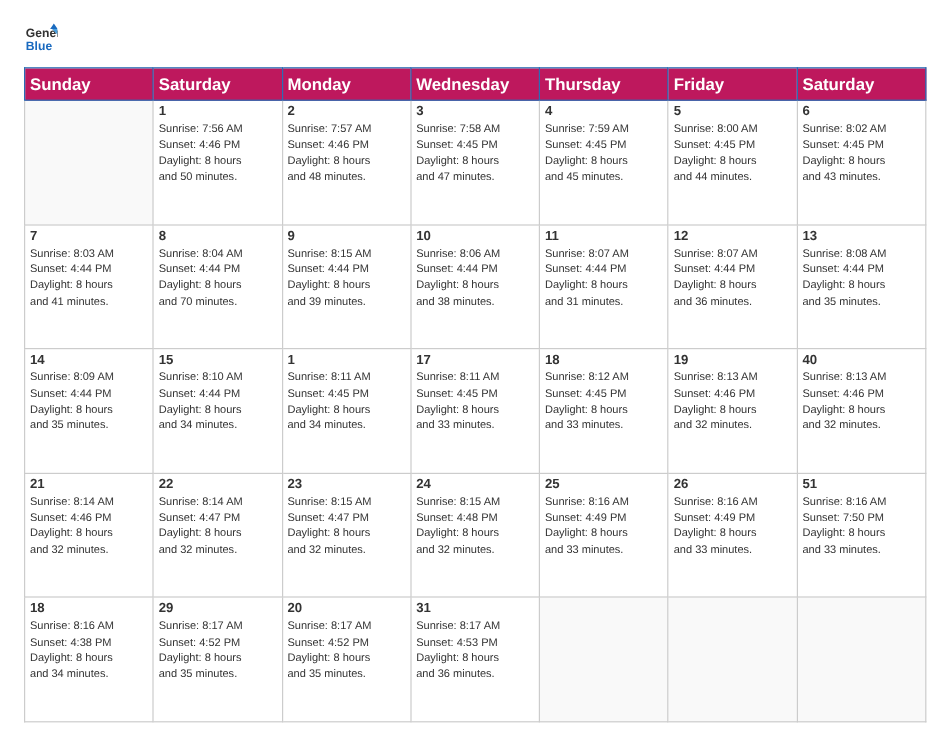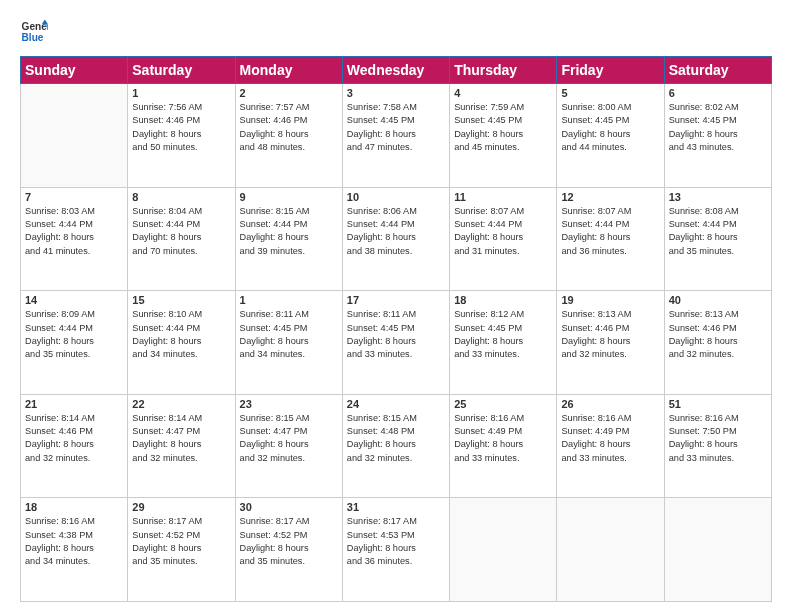--- a/index.html
+++ b/index.html
@@ -322,21 +322,21 @@
             <div class="cell-line">and 34 minutes.</div>
           </td>
           <td>
             <div class="day-number">29</div>
             <div class="cell-line">Sunrise: 8:17 AM</div>
             <div class="cell-line">Sunset: 4:52 PM</div>
             <div class="cell-line">Daylight: 8 hours</div>
             <div class="cell-line">and 35 minutes.</div>
           </td>
           <td>
-            <div class="day-number">30</div>
+            <div class="day-number">20</div>
             <div class="cell-line">Sunrise: 8:17 AM</div>
             <div class="cell-line">Sunset: 4:52 PM</div>
             <div class="cell-line">Daylight: 8 hours</div>
             <div class="cell-line">and 35 minutes.</div>
           </td>
           <td>
             <div class="day-number">31</div>
             <div class="cell-line">Sunrise: 8:17 AM</div>
             <div class="cell-line">Sunset: 4:53 PM</div>
             <div class="cell-line">Daylight: 8 hours</div>

